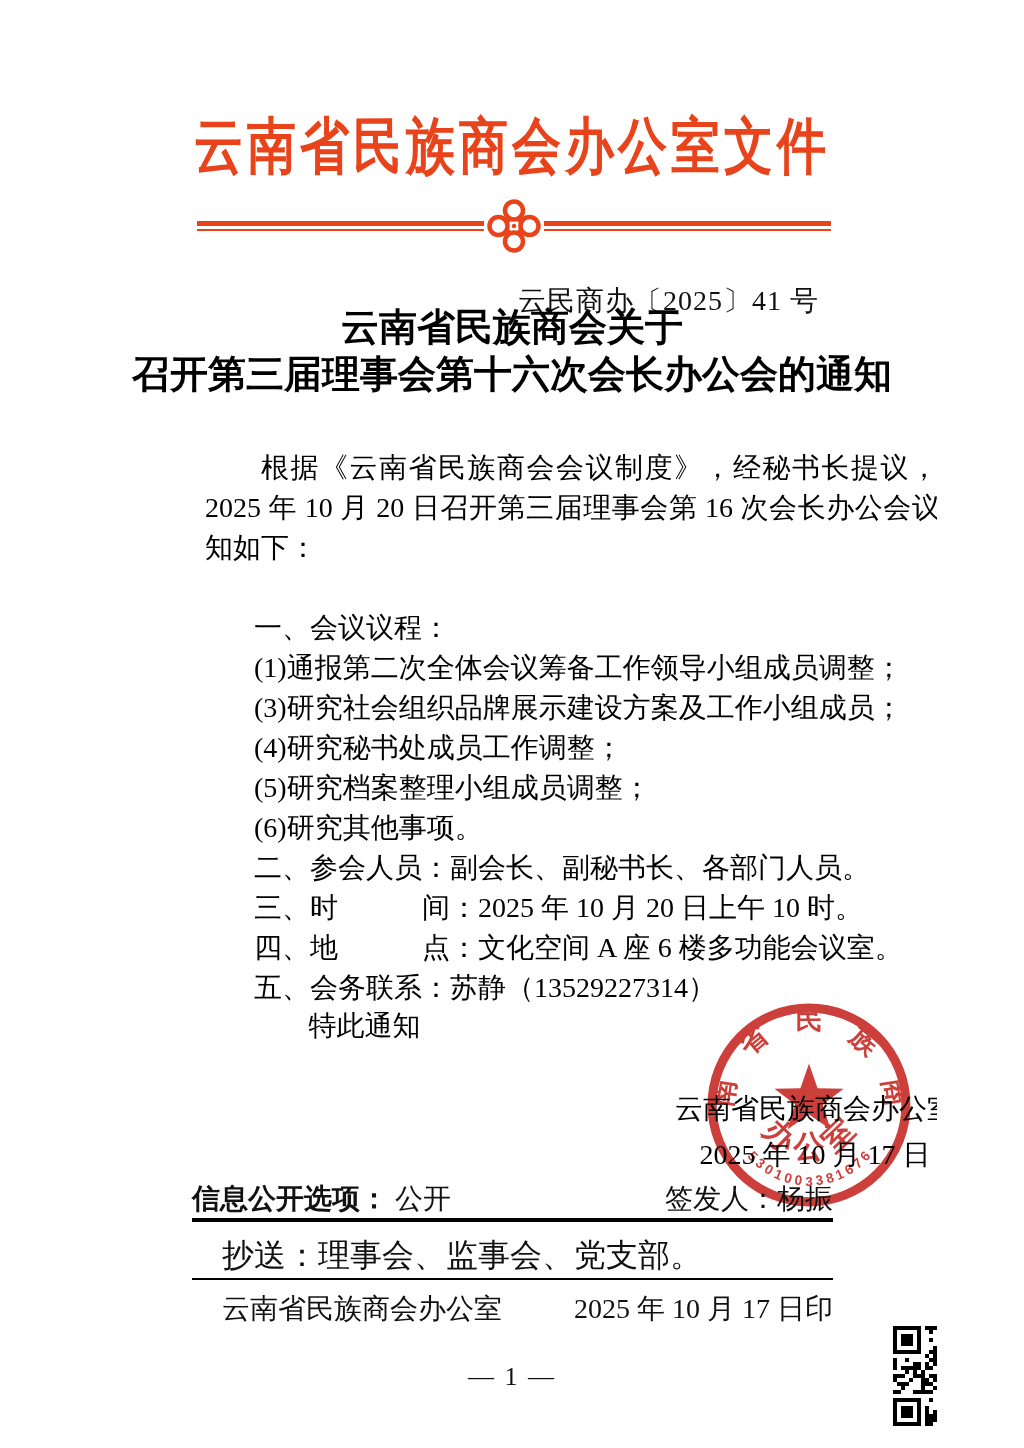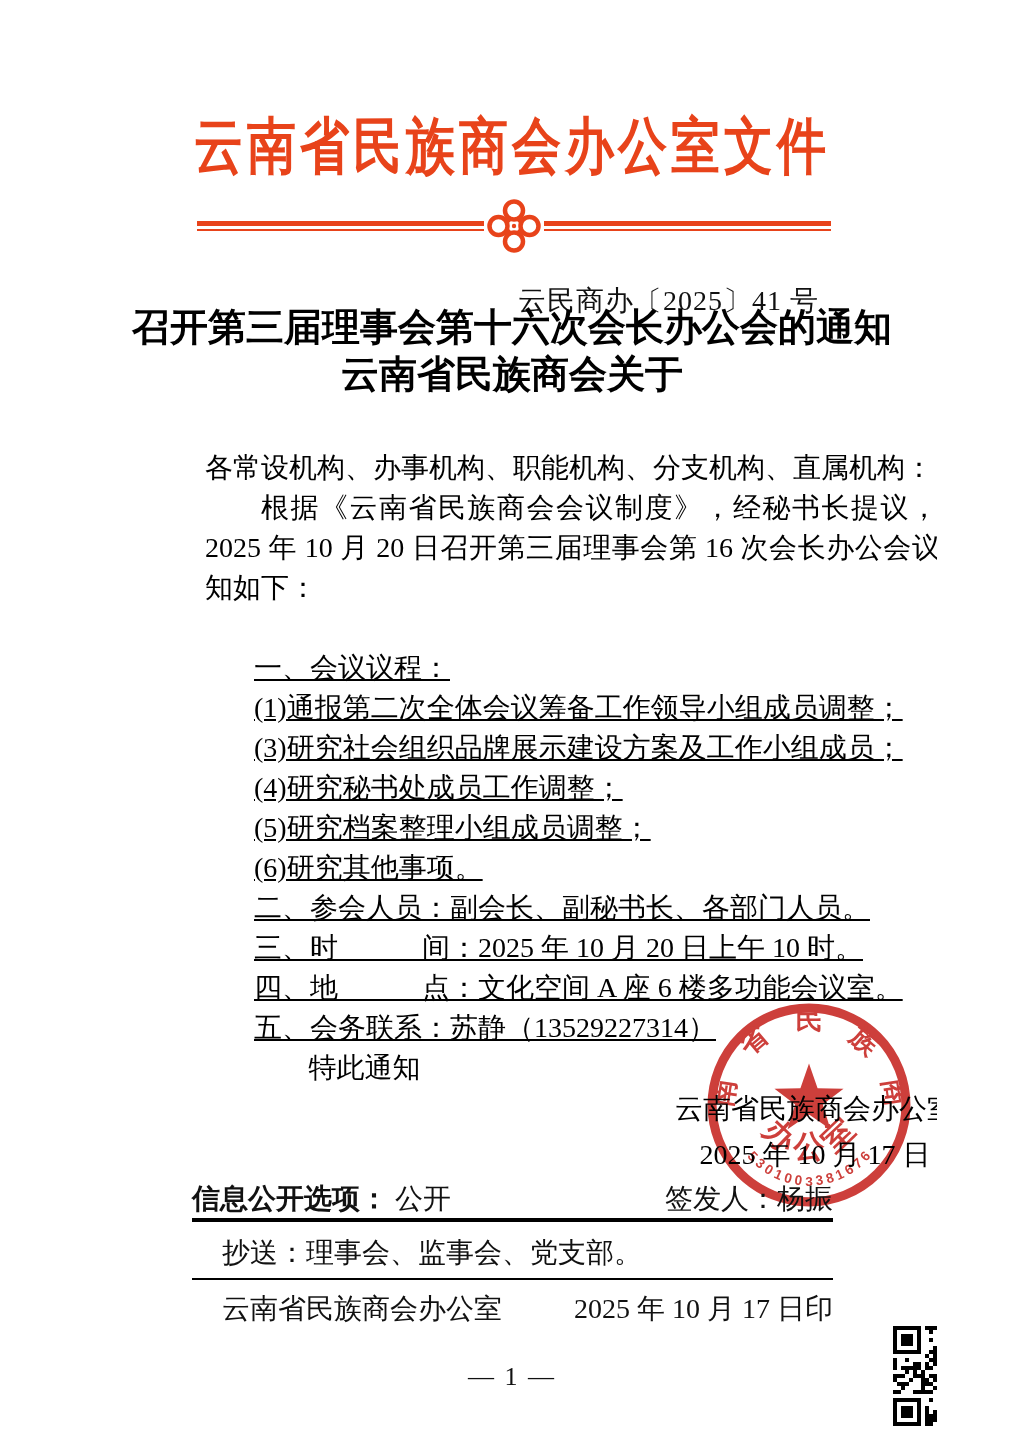--- a/index.html
+++ b/index.html
@@ -42,43 +42,43 @@
     font-size:38px; line-height:47px; color:#000;
   }
   
   .body-text {
     position:absolute; top:448px; left:118px; width:792px;
     font-size:28px; line-height:40px; color:#000;
   }
   .body-text .salutation { text-indent:0; }
   .body-text .intro { text-indent:2em; text-align:justify; }
   .body-text .spacer { height:40px; }
-  .body-text .item { text-indent:1.75em;text-decoration:underline; }
-  .body-text .closing { text-indent:3.7em; }
+  .body-text .item { text-indent:1.75em; }
+  .body-text .closing { text-indent:3.7em;font-family:Liberation Mono, monospace; }
   
   .sig-block {
     position:absolute; top:1086px; left:578px; width:300px;
     text-align:center; font-size:28px; line-height:46px; color:#000;
   }
   
   .seal {
     position:absolute; top:999px; left:616px; width:212px; height:212px;
     mix-blend-mode:multiply; opacity:.93;
   }
   
   .info-row {
     position:absolute; top:1180px; left:105px; right:104px;
     display:flex; justify-content:space-between; font-size:28px;
   }
   .info-row .label {
     font-family:"Liberation Sans","DejaVu Sans",sans-serif;
     font-weight:bold;
   }
   .rule-thick { position:absolute; top:1218px; left:105px; right:104px; height:4px; background:#000; }
-  .cc-row { position:absolute; top:1234px; left:135px; font-size:28px; }
+  .cc-row { position:absolute; top:1234px; left:135px; font-size:32px; }
   .rule-thin { position:absolute; top:1278px; left:105px; right:104px; height:2px; background:#000; }
   .footer-row {
     position:absolute; top:1290px; left:105px; right:104px;
     display:flex; justify-content:space-between; font-size:28px;
   }
   .footer-row .left { padding-left:30px; }
   .qr { position:absolute; top:1326px; left:806px; width:100px; height:100px; }
   .page-num {
     position:absolute; top:1362px; left:0; right:0;
     text-align:center; font-size:26px; letter-spacing:2px;
@@ -122,26 +122,25 @@
         <circle cx="33.5" cy="33.5" r="3.4"></circle>
         <circle cx="27" cy="27" r="2.2"></circle>
       </g>
     </svg>
     <div class="seg"></div>
   </div>
 
   <div class="doc-number">云民商办〔2025〕41 号</div>
 
   <div class="doc-title">
+    <div>云南省民族商会关于</div>
     <div>召开第三届理事会第十六次会长办公会的通知</div>
-    <div>云南省民族商会关于</div>
   </div>
 
   <div class="body-text">
-    <div class="salutation">各常设机构、办事机构、职能机构、分支机构、直属机构：</div>
     <div class="intro">根据《云南省民族商会会议制度》，经秘书长提议，定于 2025 年 10 月 20 日召开第三届理事会第 16 次会长办公会议，通知如下：</div>
     <div class="spacer"></div>
     <div>
         <div class="item">一、会议议程：</div>
         <div class="item">(1)通报第二次全体会议筹备工作领导小组成员调整；</div>
         <div class="item">(3)研究社会组织品牌展示建设方案及工作小组成员；</div>
         <div class="item">(4)研究秘书处成员工作调整；</div>
         <div class="item">(5)研究档案整理小组成员调整；</div>
         <div class="item">(6)研究其他事项。</div>
         <div class="item">二、参会人员：副会长、副秘书长、各部门人员。</div>

